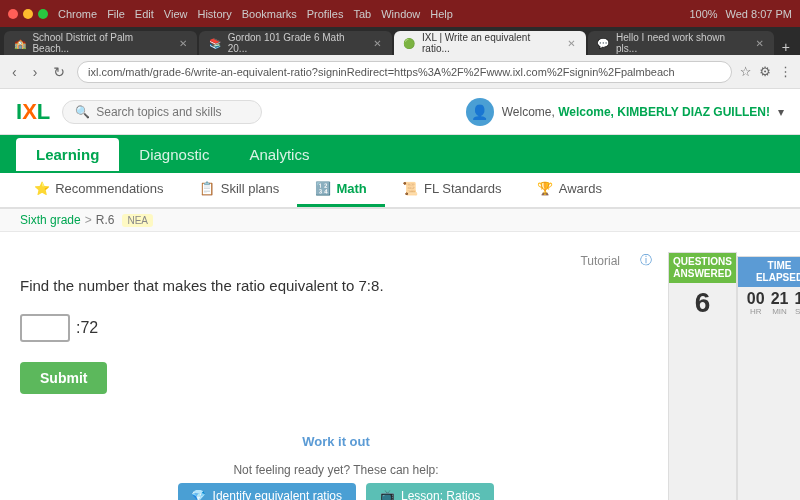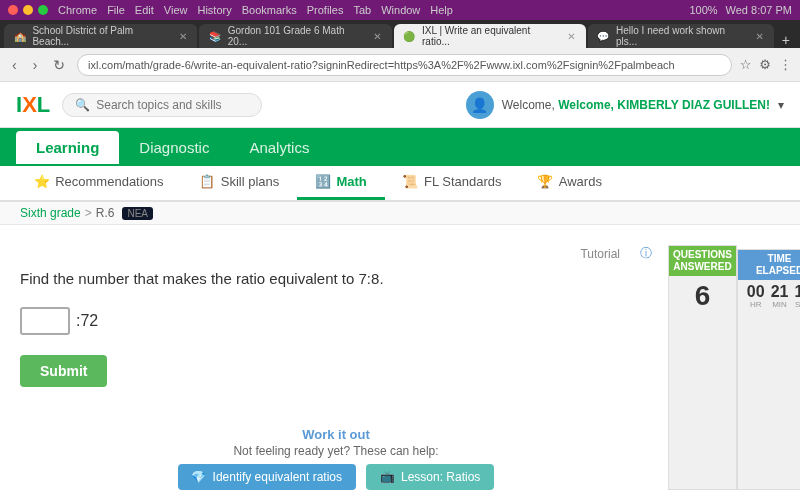--- a/index.html
+++ b/index.html
@@ -1,19 +1,19 @@
 <!DOCTYPE html>
 <html><head>
   <meta charset="utf-8">
   <style>
     * { margin: 0; padding: 0; box-sizing: border-box; }
     body { font-family: -apple-system, BlinkMacSystemFont, 'Segoe UI', Arial, sans-serif; width: 800px; height: 500px; overflow: hidden; background: #fff; }
 
     
-    .browser-chrome { background: #701a75; height: 20px; display: flex; align-items: center; padding: 0 8px; }
+    .browser-chrome { background: #7f1d1d; height: 27px; display: flex; align-items: center; padding: 0 8px; }
     .browser-chrome-dots { display: flex; gap: 5px; }
     .dot { width: 10px; height: 10px; border-radius: 50%; }
     .dot-red { background: #ff5f57; }
     .dot-yellow { background: #febc2e; }
     .dot-green { background: #28c840; }
     .browser-menu { display: flex; gap: 10px; margin-left: 10px; }
     .browser-menu span { color: #ccc; font-size: 11px; }
 
     
     .tab-bar { background: #2b2b2b; height: 28px; display: flex; align-items: flex-end; padding: 0 4px; }
@@ -50,21 +50,21 @@
     
     .sub-nav { background: #fff; border-bottom: 2px solid #e0e0e0; display: flex; align-items: center; padding: 0 16px; height: 36px; gap: 0; }
     .sub-tab { padding: 8px 18px; font-size: 13px; color: #555; cursor: pointer; display: flex; align-items: center; gap: 5px; border-bottom: 3px solid transparent; }
     .sub-tab.active-sub { color: #00a651; border-bottom: 3px solid #00a651; font-weight: 600; }
     .sub-tab-icon { font-size: 13px; }
 
     
     .breadcrumb { padding: 4px 20px; font-size: 12px; color: #666; background: #f9f9f9; border-bottom: 1px solid #e8e8e8; display: flex; align-items: center; gap: 4px; }
     .breadcrumb a { color: #00a651; text-decoration: none; }
     .breadcrumb-sep { color: #999; }
-    .nea-badge { background: #0f172a; color: #888; font-size: 10px; padding: 1px 5px; border-radius: 3px; margin-left: 4px; }
+    .nea-badge { background: #fef9c3; color: #888; font-size: 10px; padding: 1px 5px; border-radius: 3px; margin-left: 4px; }
 
     
     .main-content { display: flex; padding: 20px; gap: 16px; background: #fff; }
     .problem-area { flex: 1; }
     .problem-title { font-size: 15px; color: #333; margin-bottom: 20px; font-weight: 400; }
     .input-row { display: flex; align-items: center; gap: 6px; margin-bottom: 20px; }
     .answer-input { width: 50px; height: 28px; border: 2px solid #aaa; border-radius: 3px; font-size: 14px; text-align: center; outline: none; }
     .colon-text { font-size: 16px; color: #333; font-weight: 500; }
     .submit-btn { background: #5cb85c; color: #fff; border: none; border-radius: 4px; padding: 8px 20px; font-size: 14px; cursor: pointer; font-weight: 600; }
     .tutorial-row { display: flex; align-items: center; gap: 20px; margin-bottom: 8px; font-size: 12px; color: #666; }
@@ -74,21 +74,21 @@
     .stat-block { background: #f0f0f0; border: 1px solid #ddd; text-align: center; }
     .stat-label { background: #6cbd45; color: #fff; font-size: 10px; font-weight: 700; padding: 3px 4px; text-transform: uppercase; line-height: 1.2; }
     .stat-value { font-size: 28px; font-weight: 700; color: #333; padding: 6px 4px; line-height: 1; }
     .stat-label-blue { background: #5b9bd5; color: #fff; font-size: 10px; font-weight: 700; padding: 3px 18px; text-transform: uppercase; line-height: 1.2; }
     .time-row { display: flex; justify-content: center; gap: 6px; padding: 4px 2px; }
     .time-unit { display: flex; flex-direction: column; align-items: center; }
     .time-num { font-size: 16px; font-weight: 700; color: #333; line-height: 1; }
     .time-lbl { font-size: 8px; color: #999; text-transform: uppercase; }
     .smart-label { background: #ff6b00; color: #fff; font-size: 10px; font-weight: 700; padding: 3px 4px; text-transform: uppercase; line-height: 1.2; display: flex; align-items: center; justify-content: center; gap: 16px; }
     .smart-sub { font-size: 8px; color: #ffd0a0; display: block; padding: 0 4px 2px; background: #737373; text-align: center; }
-    .work-it-out { color: #5b9bd5; font-size: 13px; font-weight: 600; margin-bottom: 2px; text-align: center; }
+    .work-it-out { color: #5b9bd5; font-size: 13px; font-weight: 600; margin-bottom: 14px; text-align: center; }
     .not-ready { font-size: 12px; color: #666; text-align: center; }
     .help-buttons { display: flex; gap: 10px; margin-top: 6px; justify-content: center; }
     .help-btn { display: flex; align-items: center; gap: 6px; padding: 6px 14px; border-radius: 4px; font-size: 12px; font-weight: 500; cursor: pointer; border: none; }
     .help-btn-blue { background: #4a9fd4; color: #fff; }
     .help-btn-teal { background: #5bbfb5; color: #fff; }
   </style>
 </head>
 <body>
 
 <div class="browser-chrome">

